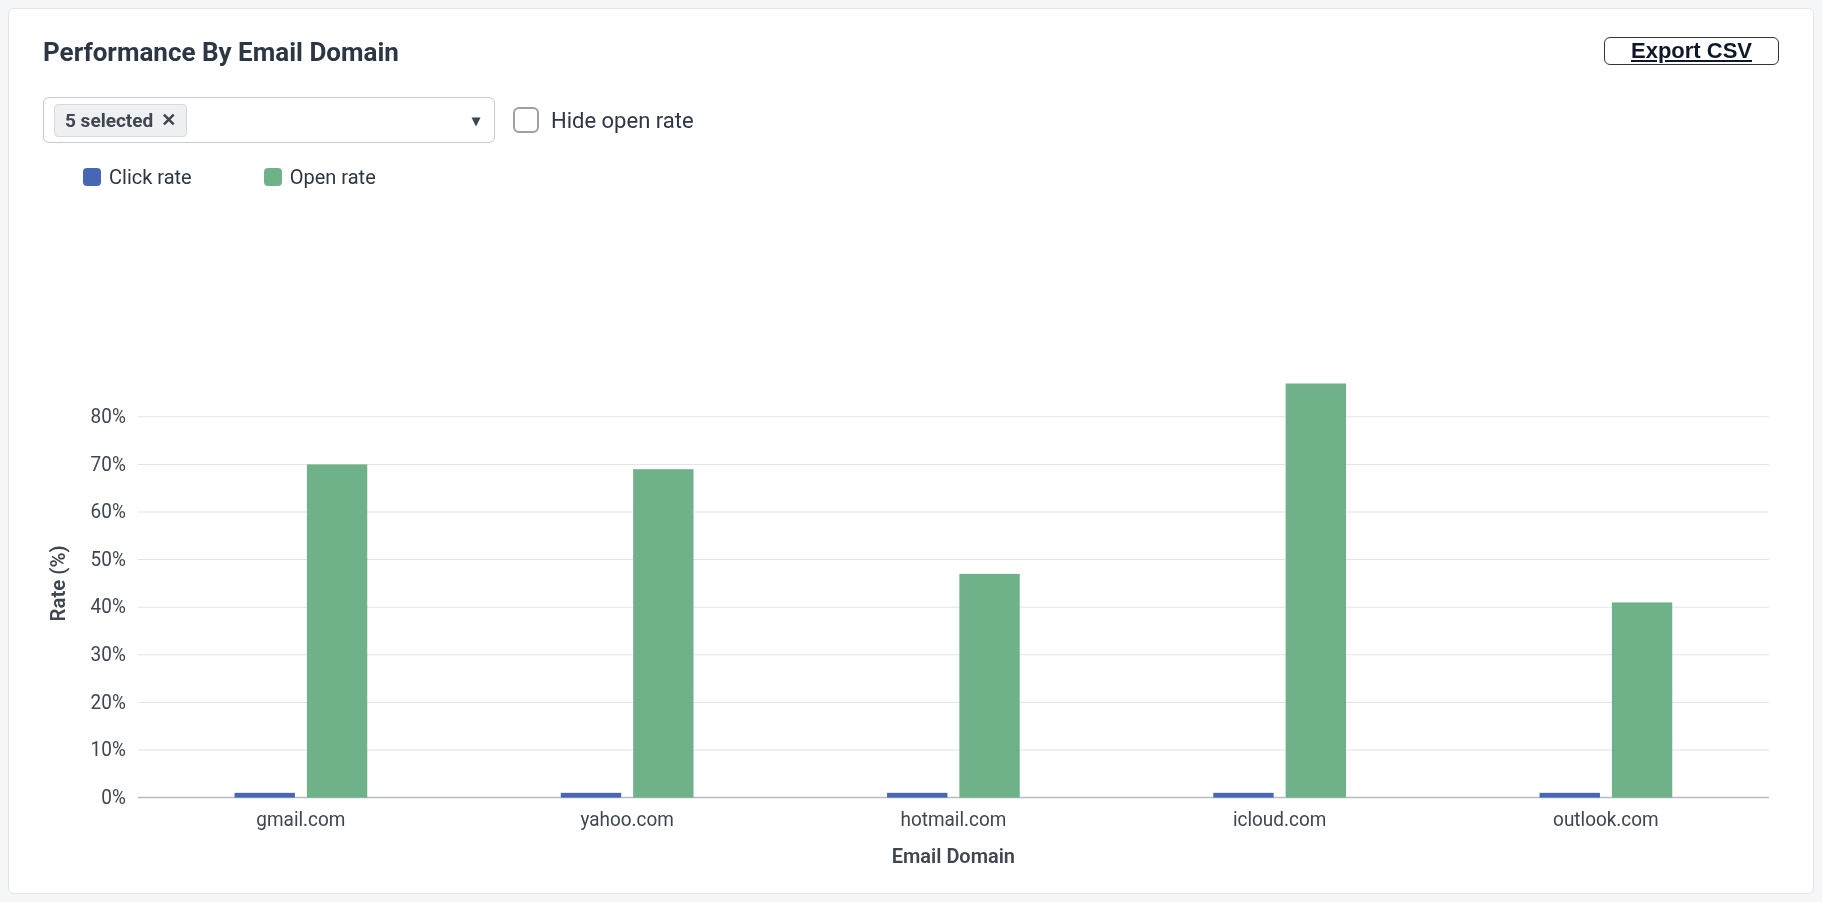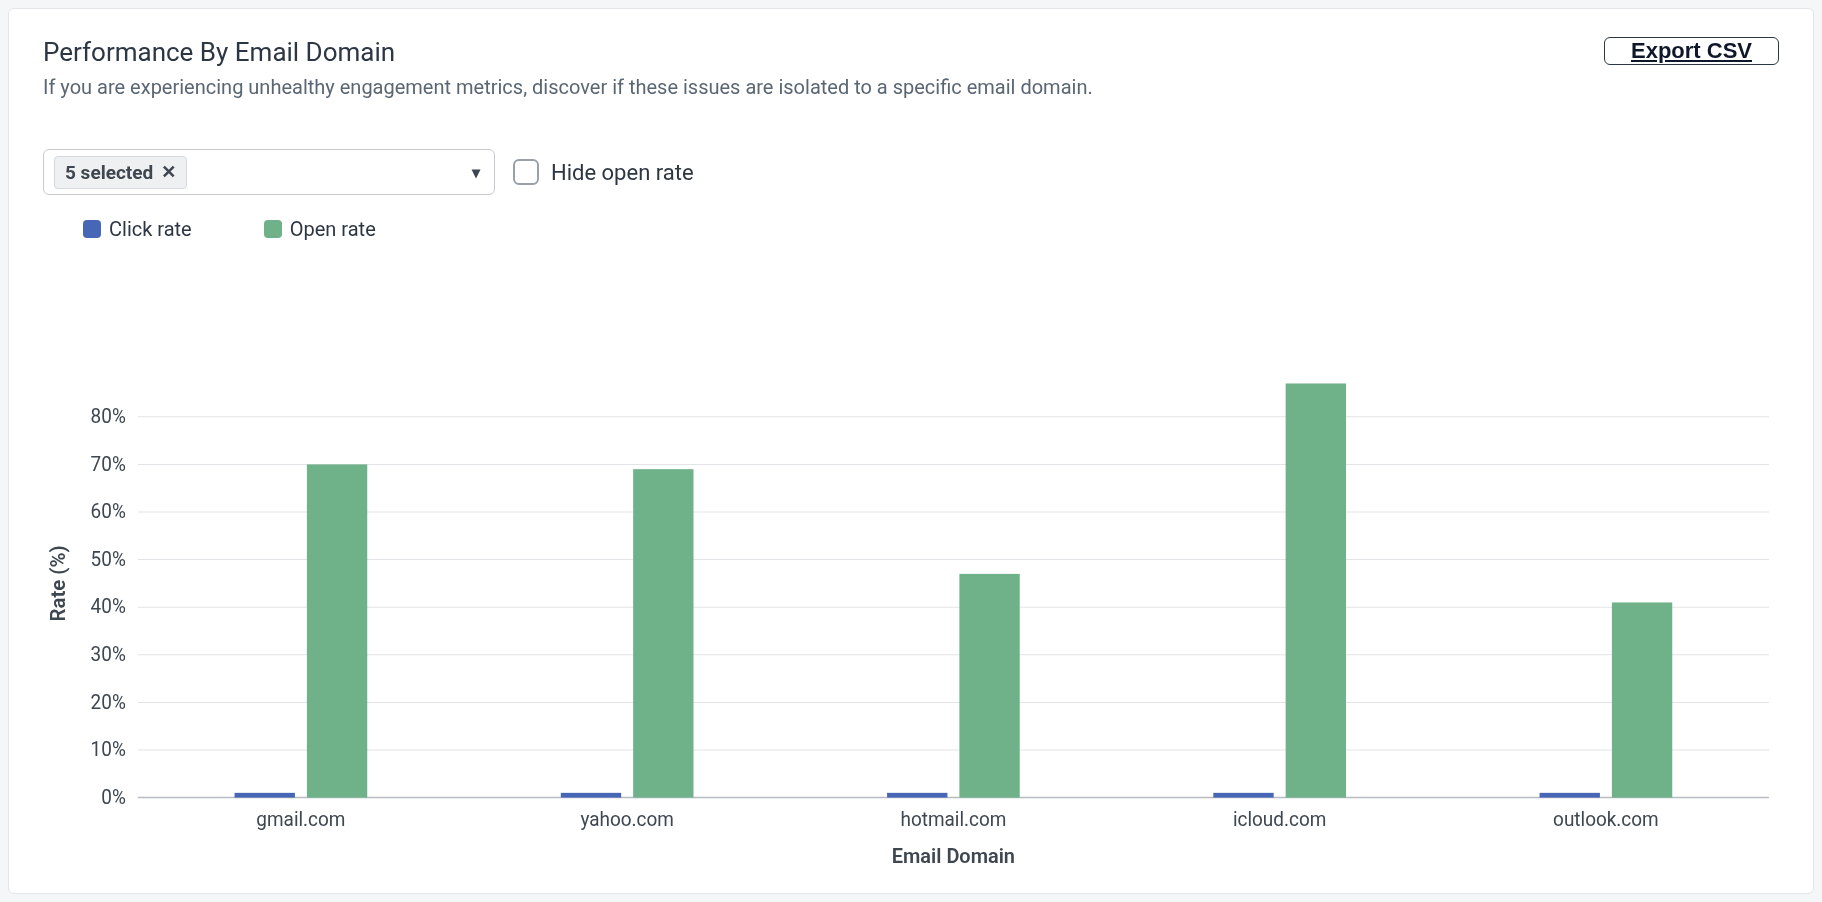--- a/index.html
+++ b/index.html
@@ -17,21 +17,21 @@
     height: 886px;
     position: relative;
   }
   .header-row {
     display: flex;
     justify-content: space-between;
     align-items: flex-start;
   }
   .title {
     font-size: 26px;
-    font-weight: 400;
+    font-weight: 700;
     color: #2d3643;
     margin-bottom: 8px;
   }
   .subtitle {
     font-size: 20px;
     color: #5b6673;
     margin-bottom: 28px;
   }
   .export-btn {
     border: 1.5px solid #2d3643;
@@ -150,21 +150,20 @@
   .baseline { stroke: #b8bcc2; stroke-width: 1.5; }
 </style>
 </head>
 <body>
 
 <div class="card">
 
   <div class="header-row">
     <div>
       <h2 class="title">Performance By Email Domain</h2>
-      <p class="subtitle">If you are experiencing unhealthy engagement metrics, discover if these issues are isolated to a specific email domain.</p>
     </div>
     <button class="export-btn">Export CSV</button>
   </div>
 
   <div class="tabs">
   </div>
 
   <div class="controls-row">
     <div class="dropdown">
       <span class="chip">

